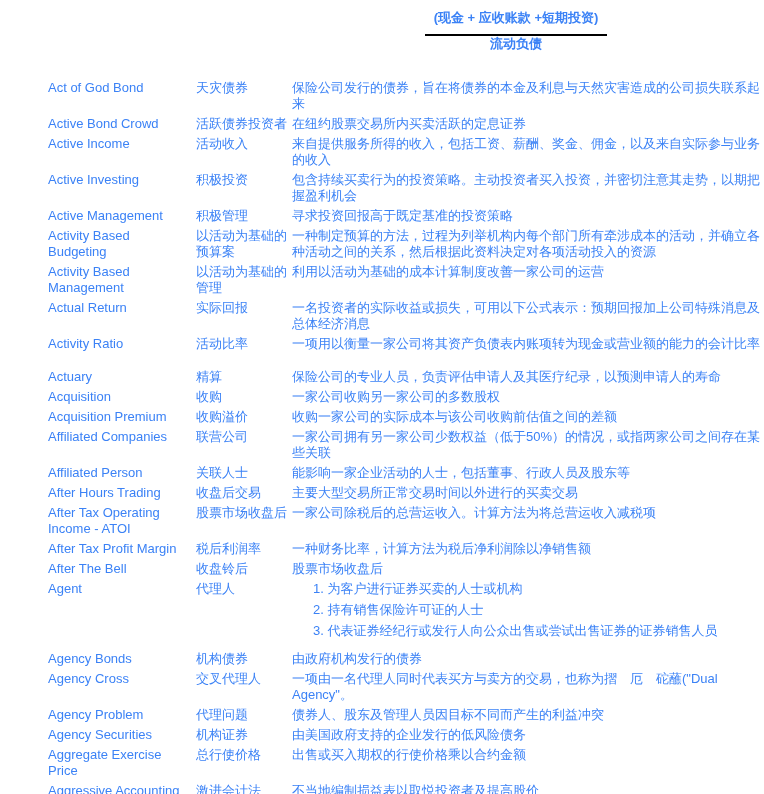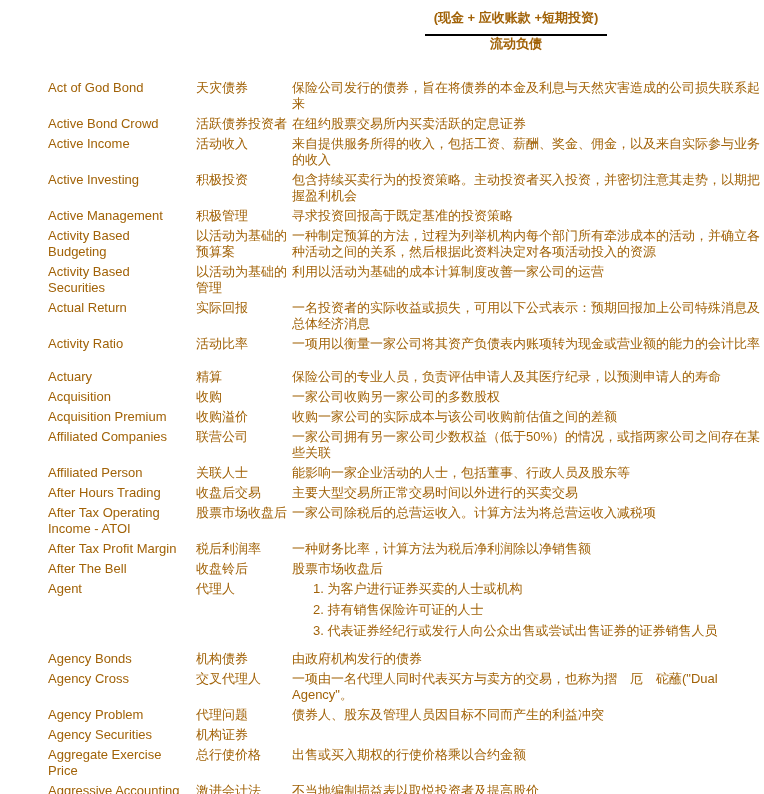--- a/index.html
+++ b/index.html
@@ -5,21 +5,21 @@
   html, body {
     margin: 0;
     padding: 0;
     background: #ffffff;
   }
   .page {
     position: relative;
     width: 764px;
     height: 794px;
     background: #ffffff;
-    color: #a16207;
+    color: #3b82f6;
     font-family: "Liberation Sans", "DejaVu Sans", sans-serif;
     font-size: 13px;
     line-height: 16px;
     overflow: hidden;
   }
   
   .formula {
     width: 300px;
     margin: 10px 0 0 366px;
     text-align: center;
@@ -102,21 +102,21 @@
         <div class="col-en">Active Management</div>
         <div class="col-term">积极管理</div>
         <div class="col-def">寻求投资回报高于既定基准的投资策略</div>
       </div>
       <div class="entry">
         <div class="col-en">Activity Based Budgeting</div>
         <div class="col-term">以活动为基础的预算案</div>
         <div class="col-def">一种制定预算的方法，过程为列举机构内每个部门所有牵涉成本的活动，并确立各种活动之间的关系，然后根据此资料决定对各项活动投入的资源</div>
       </div>
       <div class="entry">
-        <div class="col-en">Activity Based Securities</div>
+        <div class="col-en">Activity Based Management</div>
         <div class="col-term">以活动为基础的管理</div>
         <div class="col-def">利用以活动为基础的成本计算制度改善一家公司的运营</div>
       </div>
       <div class="entry">
         <div class="col-en">Actual Return</div>
         <div class="col-term">实际回报</div>
         <div class="col-def">一名投资者的实际收益或损失，可用以下公式表示：预期回报加上公司特殊消息及总体经济消息</div>
       </div>
       <div class="entry gap-after">
         <div class="col-en">Activity Ratio</div>
@@ -188,20 +188,21 @@
         <div class="col-def">一项由一名代理人同时代表买方与卖方的交易，也称为摺　厄　砣蘸("Dual Agency"。</div>
       </div>
       <div class="entry">
         <div class="col-en">Agency Problem</div>
         <div class="col-term">代理问题</div>
         <div class="col-def">债券人、股东及管理人员因目标不同而产生的利益冲突</div>
       </div>
       <div class="entry">
         <div class="col-en">Agency Securities</div>
         <div class="col-term">机构证券</div>
+        <div class="col-def">由美国政府支持的企业发行的低风险债务</div>
       </div>
       <div class="entry">
         <div class="col-en">Aggregate Exercise Price</div>
         <div class="col-term">总行使价格</div>
         <div class="col-def">出售或买入期权的行使价格乘以合约金额</div>
       </div>
       <div class="entry">
         <div class="col-en">Aggressive Accounting</div>
         <div class="col-term">激进会计法</div>
         <div class="col-def">不当地编制损益表以取悦投资者及提高股价</div>

